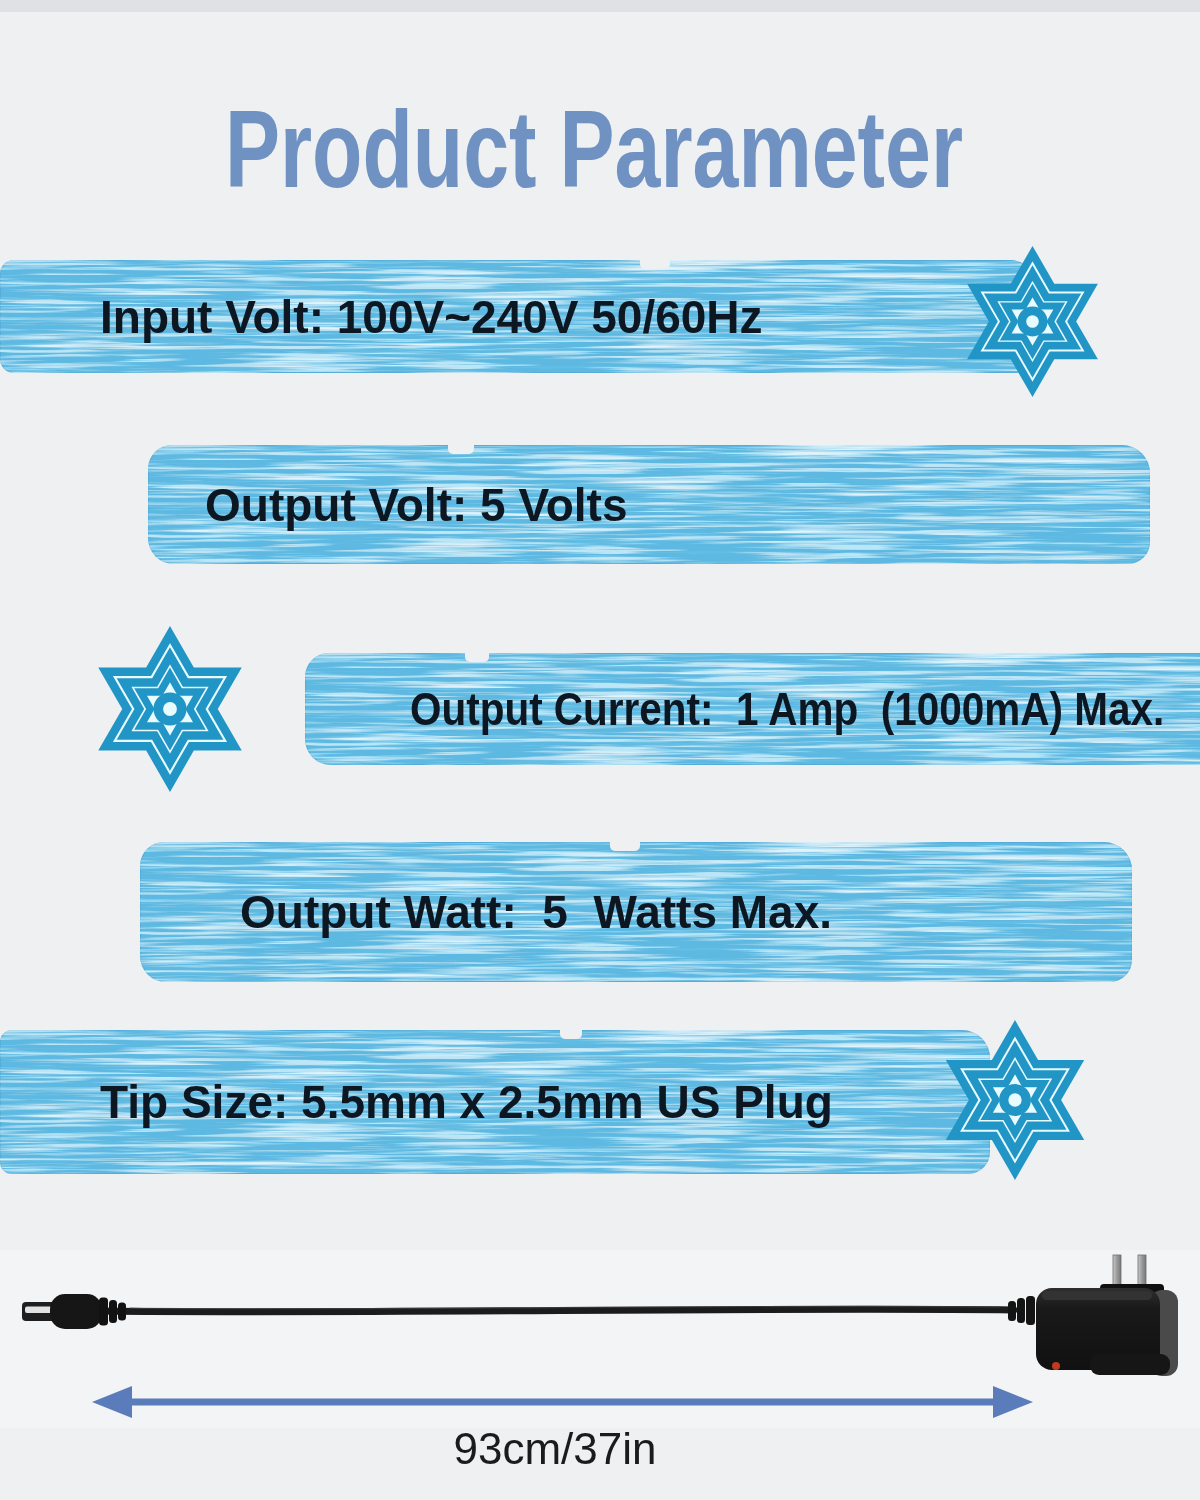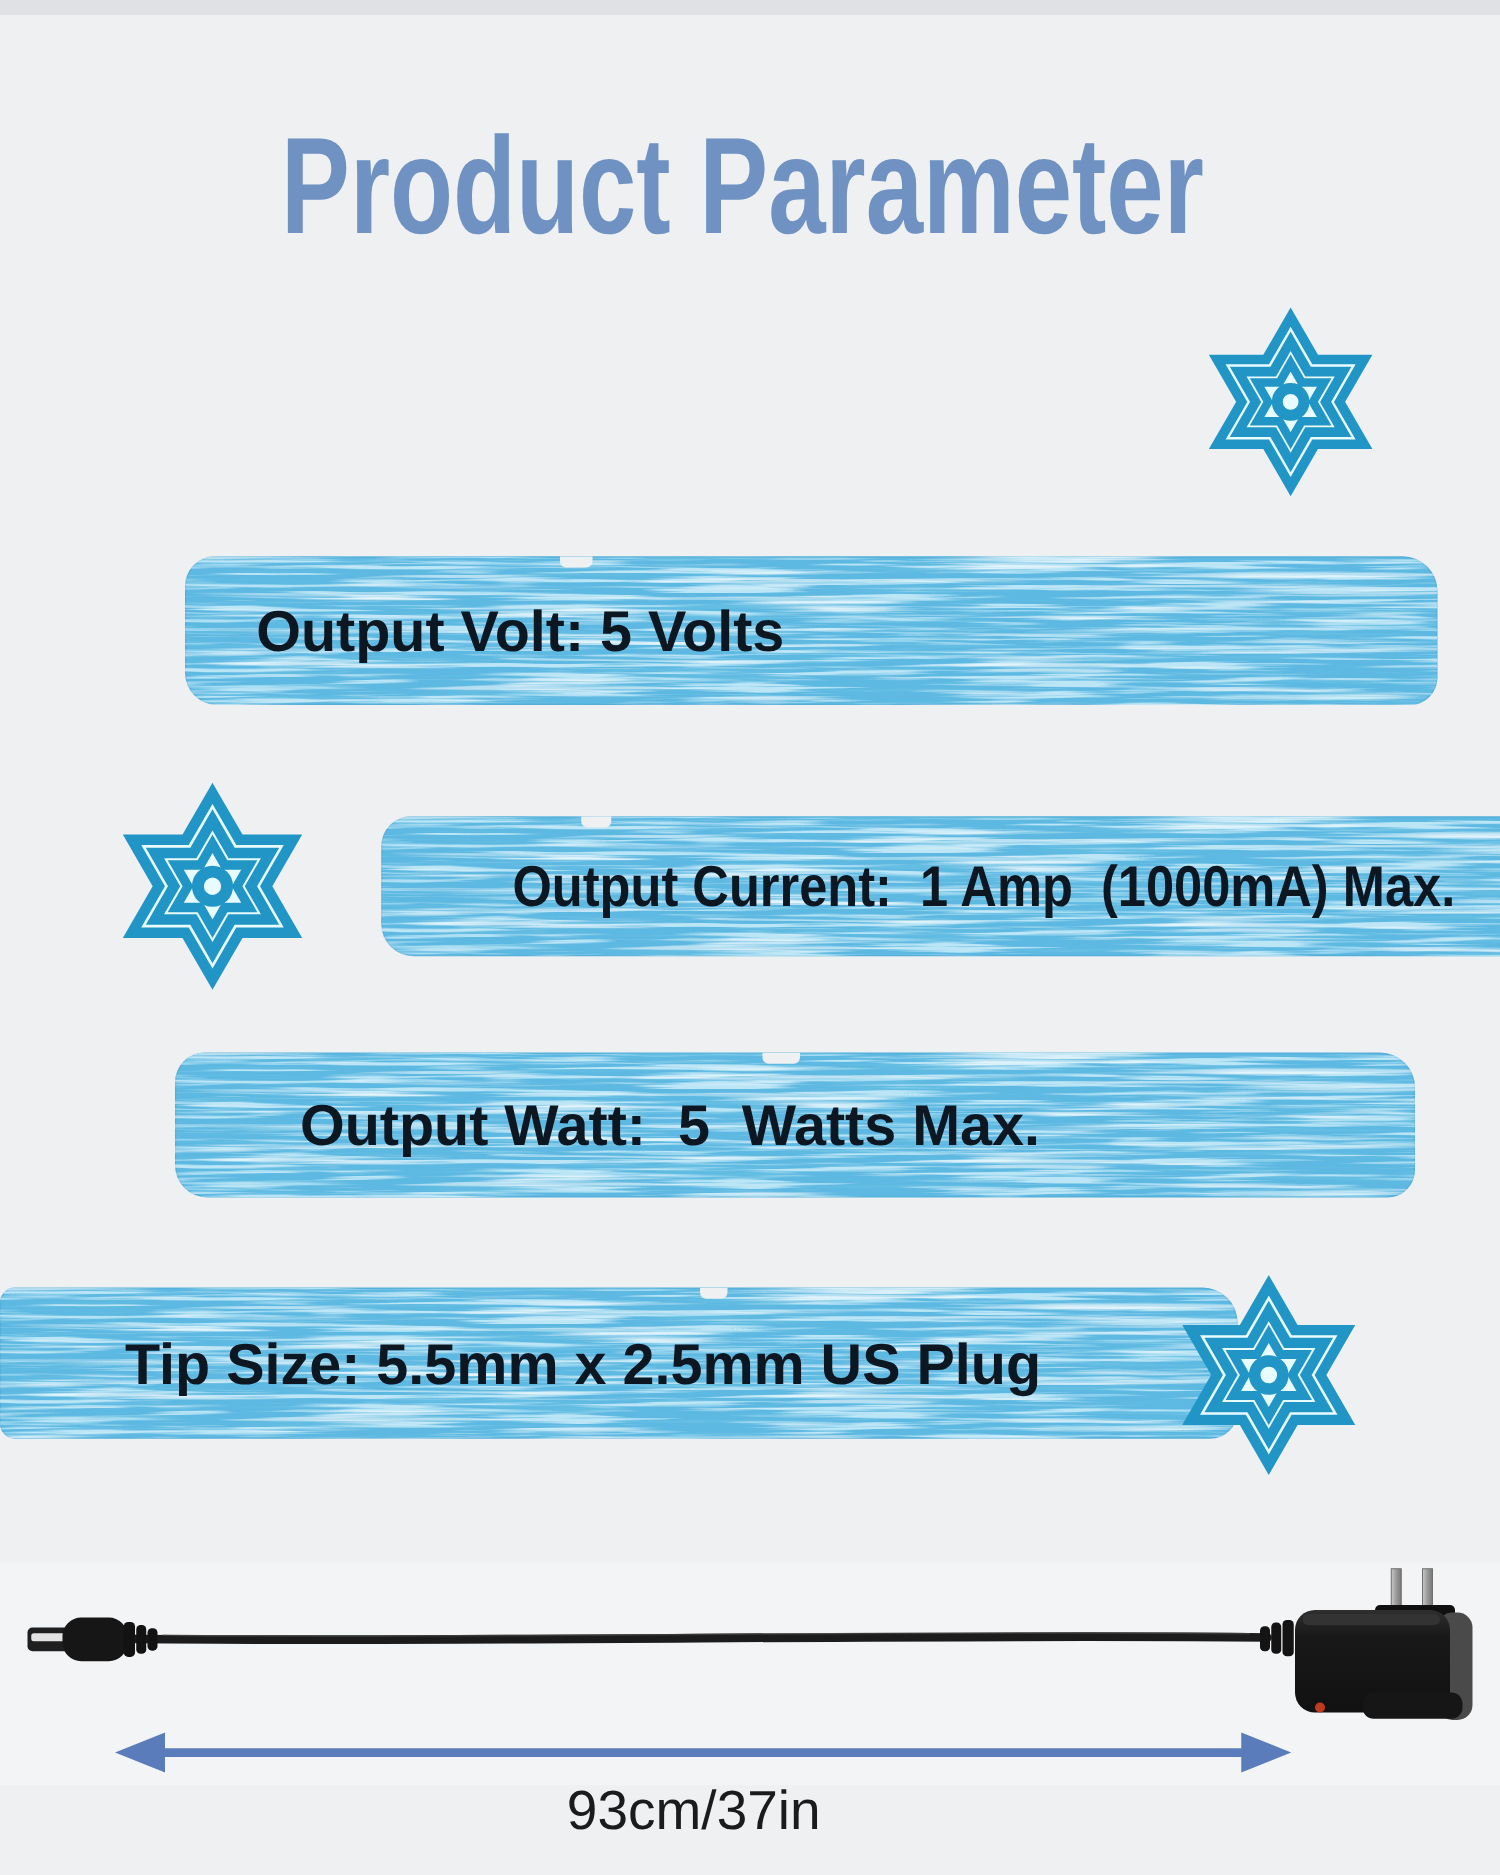--- a/index.html
+++ b/index.html
@@ -31,22 +31,22 @@
     position:relative;z-index:2;
     font-size:46px;font-weight:bold;color:#0d1722;
     white-space:pre;line-height:1;
   }
   .tight .banner-text{transform:scaleX(.88);transform-origin:left center;}
   .notch{position:absolute;top:0;height:9px;width:30px;background:#eef0f2;z-index:3;
          border-radius:0 0 5px 5px;}
   .b1{left:0;    top:248px;  width:938px; height:113px; padding-left:100px; border-top-left-radius:14px;border-bottom-left-radius:14px;}
   .b2{left:148px;top:433px;  width:945px; height:119px; padding-left:57px;}
   .b3{left:305px;top:641px;  width:890px; height:112px; padding-left:105px;}
-  .b4{left:140px;top:830px;  width:892px; height:116px; padding-left:100px;}
-  .b5{left:0;    top:1018px; width:890px; height:121px; padding-left:100px; border-top-left-radius:12px;border-bottom-left-radius:12px;}
+  .b4{left:140px;top:830px;  width:892px; height:140px; padding-left:100px;}
+  .b5{left:0;    top:1018px; width:890px; height:144px; padding-left:100px; border-top-left-radius:12px;border-bottom-left-radius:12px;}
   
   .star{position:absolute;}
   .star-a{left:955px;top:232px;width:155px;height:155px;}
   .star-b{left:85px; top:612px;width:170px;height:170px;}
   .star-c{left:933px;top:1006px;width:164px;height:164px;}
   
   .photo-bg{position:absolute;left:0;top:1238px;width:1200px;height:178px;background:#f3f4f6;}
   .cable-svg{position:absolute;left:0;top:1230px;width:1200px;height:180px;}
   .arrow-svg{position:absolute;left:90px;top:1368px;width:945px;height:44px;}
   .length-label{
@@ -89,20 +89,29 @@
         <polygon points="80,10 100.2,45 140.6,45 120.4,80 140.6,115 100.2,115 80,150 59.8,115 19.4,115 39.6,80 19.4,45 59.8,45" fill="#e8fbff" stroke="#2196c6" stroke-width="8"></polygon>
         <polygon points="80,30 94.4,55 123.3,55 108.9,80 123.3,105 94.4,105 80,130 65.6,105 36.7,105 51.1,80 36.7,55 65.6,55" fill="none" stroke="#2196c6" stroke-width="8"></polygon>
         <polygon points="80,48 89.2,64 107.7,64 98.5,80 107.7,96 89.2,96 80,112 70.8,96 52.3,96 61.5,80 52.3,64 70.8,64" fill="none" stroke="#2196c6" stroke-width="7"></polygon>
         <circle cx="80" cy="80" r="11" fill="#e8fbff" stroke="#2196c6" stroke-width="9"></circle>
       </symbol>
     </defs>
   </svg>
 
   <h1 class="title">Product Parameter</h1>
 
+  <div class="banner b1">
+    <svg class="tex">
+      <rect width="100%" height="100%" filter="url(#texLight)" opacity="0.8"></rect>
+      <rect width="100%" height="100%" filter="url(#texWhite)" opacity="0.55"></rect>
+      <rect width="100%" height="100%" filter="url(#texDark)" opacity="0.38"></rect>
+    </svg>
+    <div class="notch" style="left:640px;"></div>
+    <span class="banner-text">Input Volt: 100V~240V 50/60Hz</span>
+  </div>
 
   <svg class="star star-a" viewBox="0 0 160 160">
     <use href="#hexstar"></use>
   </svg>
 
   <div class="banner b2">
     <svg class="tex">
       <rect width="100%" height="100%" filter="url(#texLight)" opacity="0.8"></rect>
       <rect width="100%" height="100%" filter="url(#texWhite)" opacity="0.55"></rect>
       <rect width="100%" height="100%" filter="url(#texDark)" opacity="0.38"></rect>

